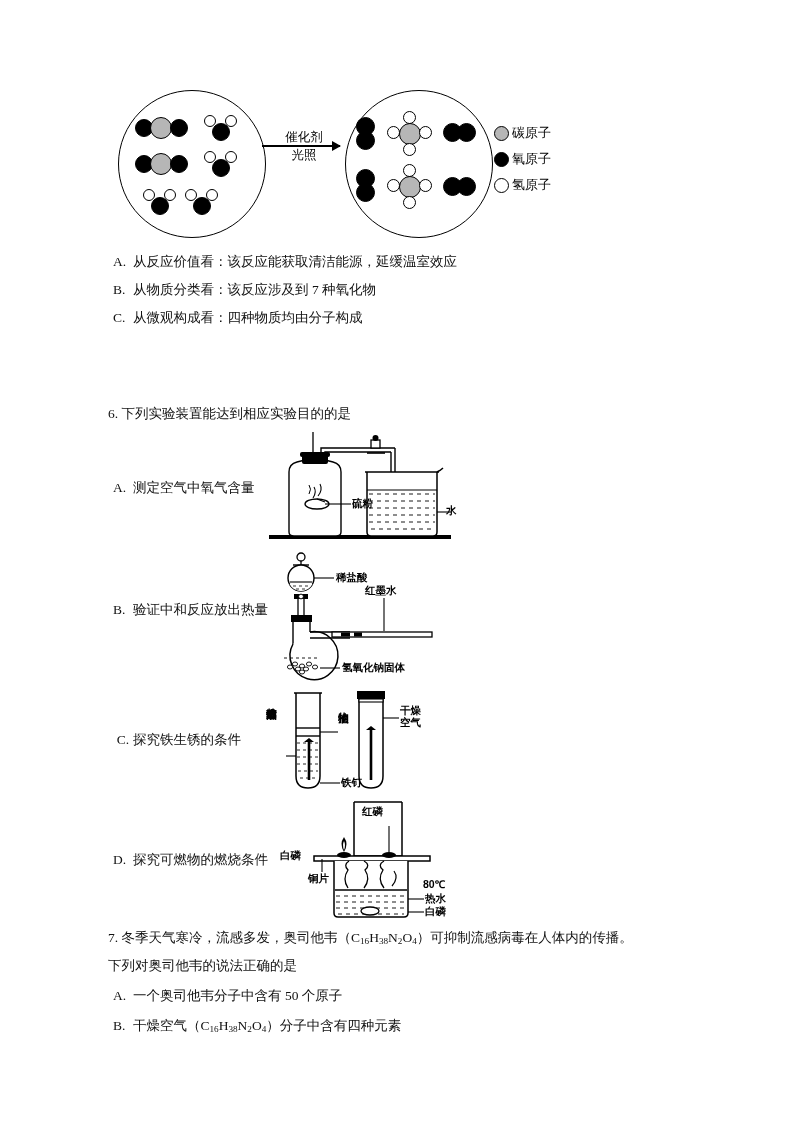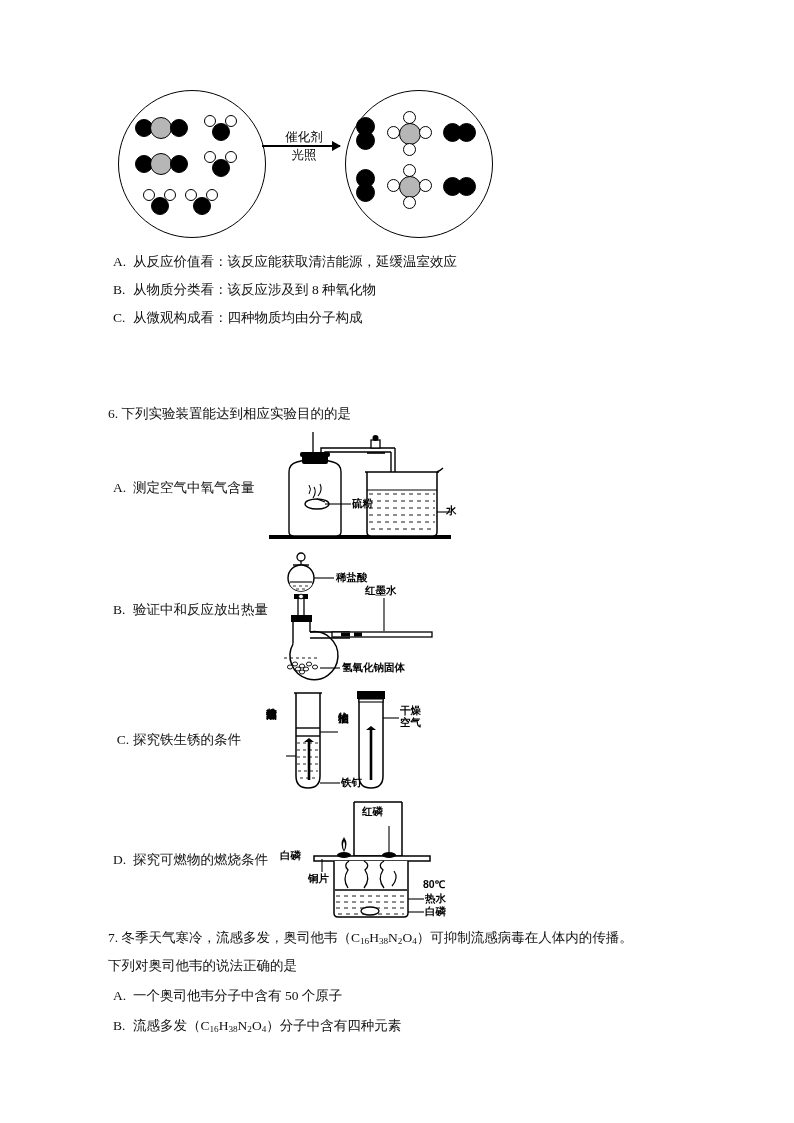--- a/index.html
+++ b/index.html
@@ -256,28 +256,42 @@
         <div class="atom o" style="left:0px; top:0px; width:19px;height:19px;"></div>
         <div class="atom o" style="left:14px;top:0px; width:19px;height:19px;"></div>
       </div>
 
       <div class="mol" style="left:97px;top:86px;">
         <div class="atom o" style="left:0px; top:0px; width:19px;height:19px;"></div>
         <div class="atom o" style="left:14px;top:0px; width:19px;height:19px;"></div>
       </div>
     </div>
 
+    <div id="legend">
+      <div class="legend-row">
+        <span class="legend-swatch c"></span>
+        <span>碳原子</span>
+      </div>
+      <div class="legend-row">
+        <span class="legend-swatch o"></span>
+        <span>氧原子</span>
+      </div>
+      <div class="legend-row">
+        <span class="legend-swatch h"></span>
+        <span>氢原子</span>
+      </div>
+    </div>
   </div>
 
   <div class="opt" id="q5-optA">
     <span class="opt-letter">A.</span><span>从反应价值看：该反应能获取清洁能源，延缓温室效应</span>
   </div>
 
   <div class="opt" id="q5-optB">
-    <span class="opt-letter">B.</span><span>从物质分类看：该反应涉及到 8 种氧化物</span>
+    <span class="opt-letter">B.</span><span>从物质分类看：该反应涉及到 7 种氧化物</span>
   </div>
 
   <div class="opt" id="q5-optC">
     <span class="opt-letter">C.</span><span>从微观构成看：四种物质均由分子构成</span>
   </div>
 
 
   <div class="qtext" id="q6-stem">6. 下列实验装置能达到相应实验目的的是</div>
 
   <div class="opt" id="q6-optA-label">
@@ -501,16 +515,16 @@
     <span>7. 冬季天气寒冷，流感多发，奥司他韦（C</span><sub>16</sub><span>H</span><sub>38</sub><span>N</span><sub>2</sub><span>O</span><sub>4</sub><span>）可抑制流感病毒在人体内的传播。</span>
   </div>
 
   <div class="qtext" id="q7-stem2">下列对奥司他韦的说法正确的是</div>
 
   <div class="opt" id="q7-optA">
     <span class="opt-letter">A.</span><span>一个奥司他韦分子中含有 50 个原子</span>
   </div>
 
   <div class="opt" id="q7-optB">
-    <span class="opt-letter">B.</span><span>流感多发（C</span><sub>16</sub><span>H</span><sub>38</sub><span>N</span><sub>2</sub><span>O</span><sub>4</sub><span>）分子中含有四种元素</span>
+    <span class="opt-letter">B.</span><span>干燥空气（C</span><sub>16</sub><span>H</span><sub>38</sub><span>N</span><sub>2</sub><span>O</span><sub>4</sub><span>）分子中含有四种元素</span>
   </div>
 
 </div>
 
 </body></html>

